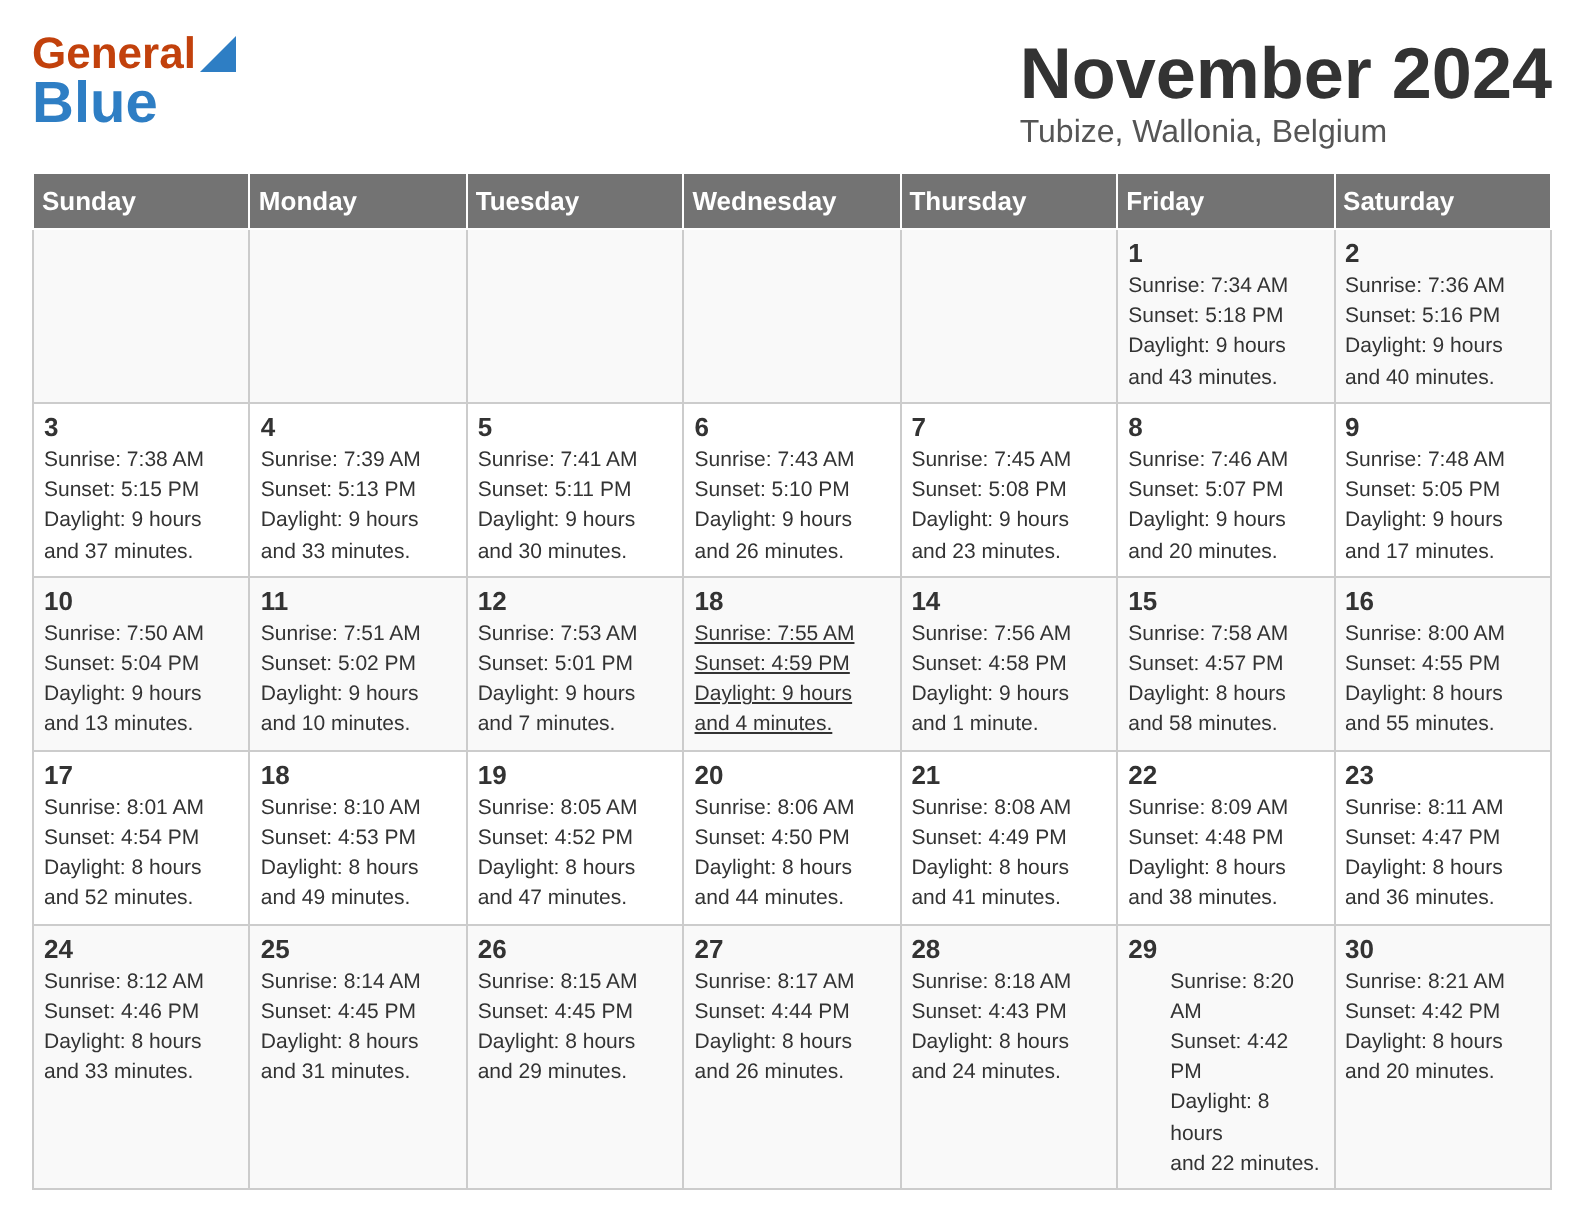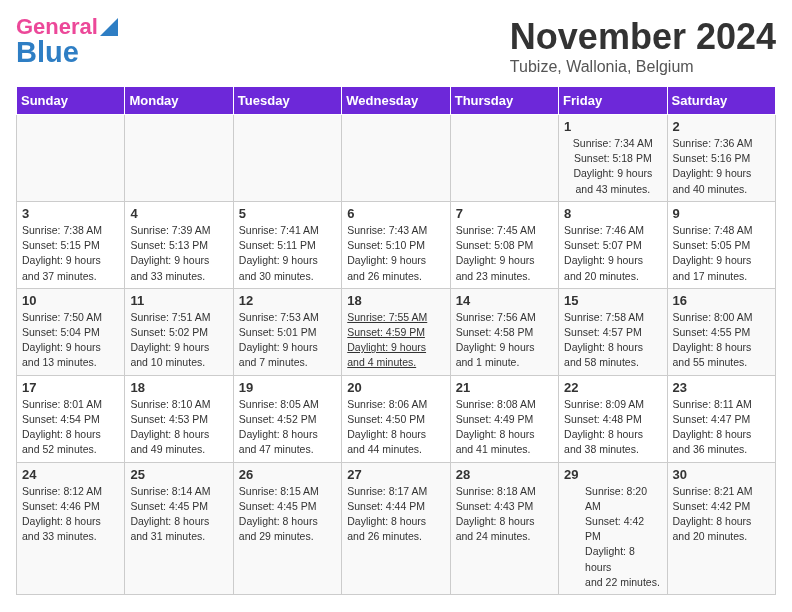--- a/index.html
+++ b/index.html
@@ -20,42 +20,42 @@
       display: flex;
       flex-direction: column;
       align-items: flex-start;
     }
     .logo-text {
       font-size: 22px;
       font-weight: bold;
       color: #333;
       line-height: 1;
     }
-    .logo-text span { color: #ec4899; }
+    .logo-text span { color: #c2410c; }
     .logo-row {
       display: flex;
       align-items: flex-end;
     }
     .title-area { text-align: left; }
     .month-title {
       font-size: 36px;
       font-weight: bold;
       color: #333;
     }
     .location-title {
       font-size: 16px;
       color: #555;
     }
     .calendar {
       width: 100%;
       border-collapse: collapse;
       table-layout: fixed;
     }
     .calendar th {
-      background: #6d28d9;
+      background: #737373;
       color: #fff;
       font-size: 13px;
       padding: 6px 4px;
       text-align: left;
       border: 1px solid #fff;
     }
     .calendar td {
       vertical-align: top;
       border: 1px solid #ccc;
       padding: 4px 5px;
@@ -117,21 +117,21 @@
   </thead>
   <tbody id="calendar-body">
   <tr class="week-row">
         <td class="empty"></td>
         <td class="empty"></td>
         <td class="empty"></td>
         <td class="empty"></td>
         <td class="empty"></td>
         <td>
           <span class="day-num">1</span>
-          <div class="day-info" style="white-space: pre-line; text-align: center;">Sunrise: 7:34 AM
+          <div class="day-info" style="white-space: pre-line;">Sunrise: 7:34 AM
 Sunset: 5:18 PM
 Daylight: 9 hours
 and 43 minutes.</div>
         </td>
         <td>
           <span class="day-num">2</span>
           <div class="day-info" style="white-space: pre-line;">Sunrise: 7:36 AM
 Sunset: 5:16 PM
 Daylight: 9 hours
 and 40 minutes.</div>

